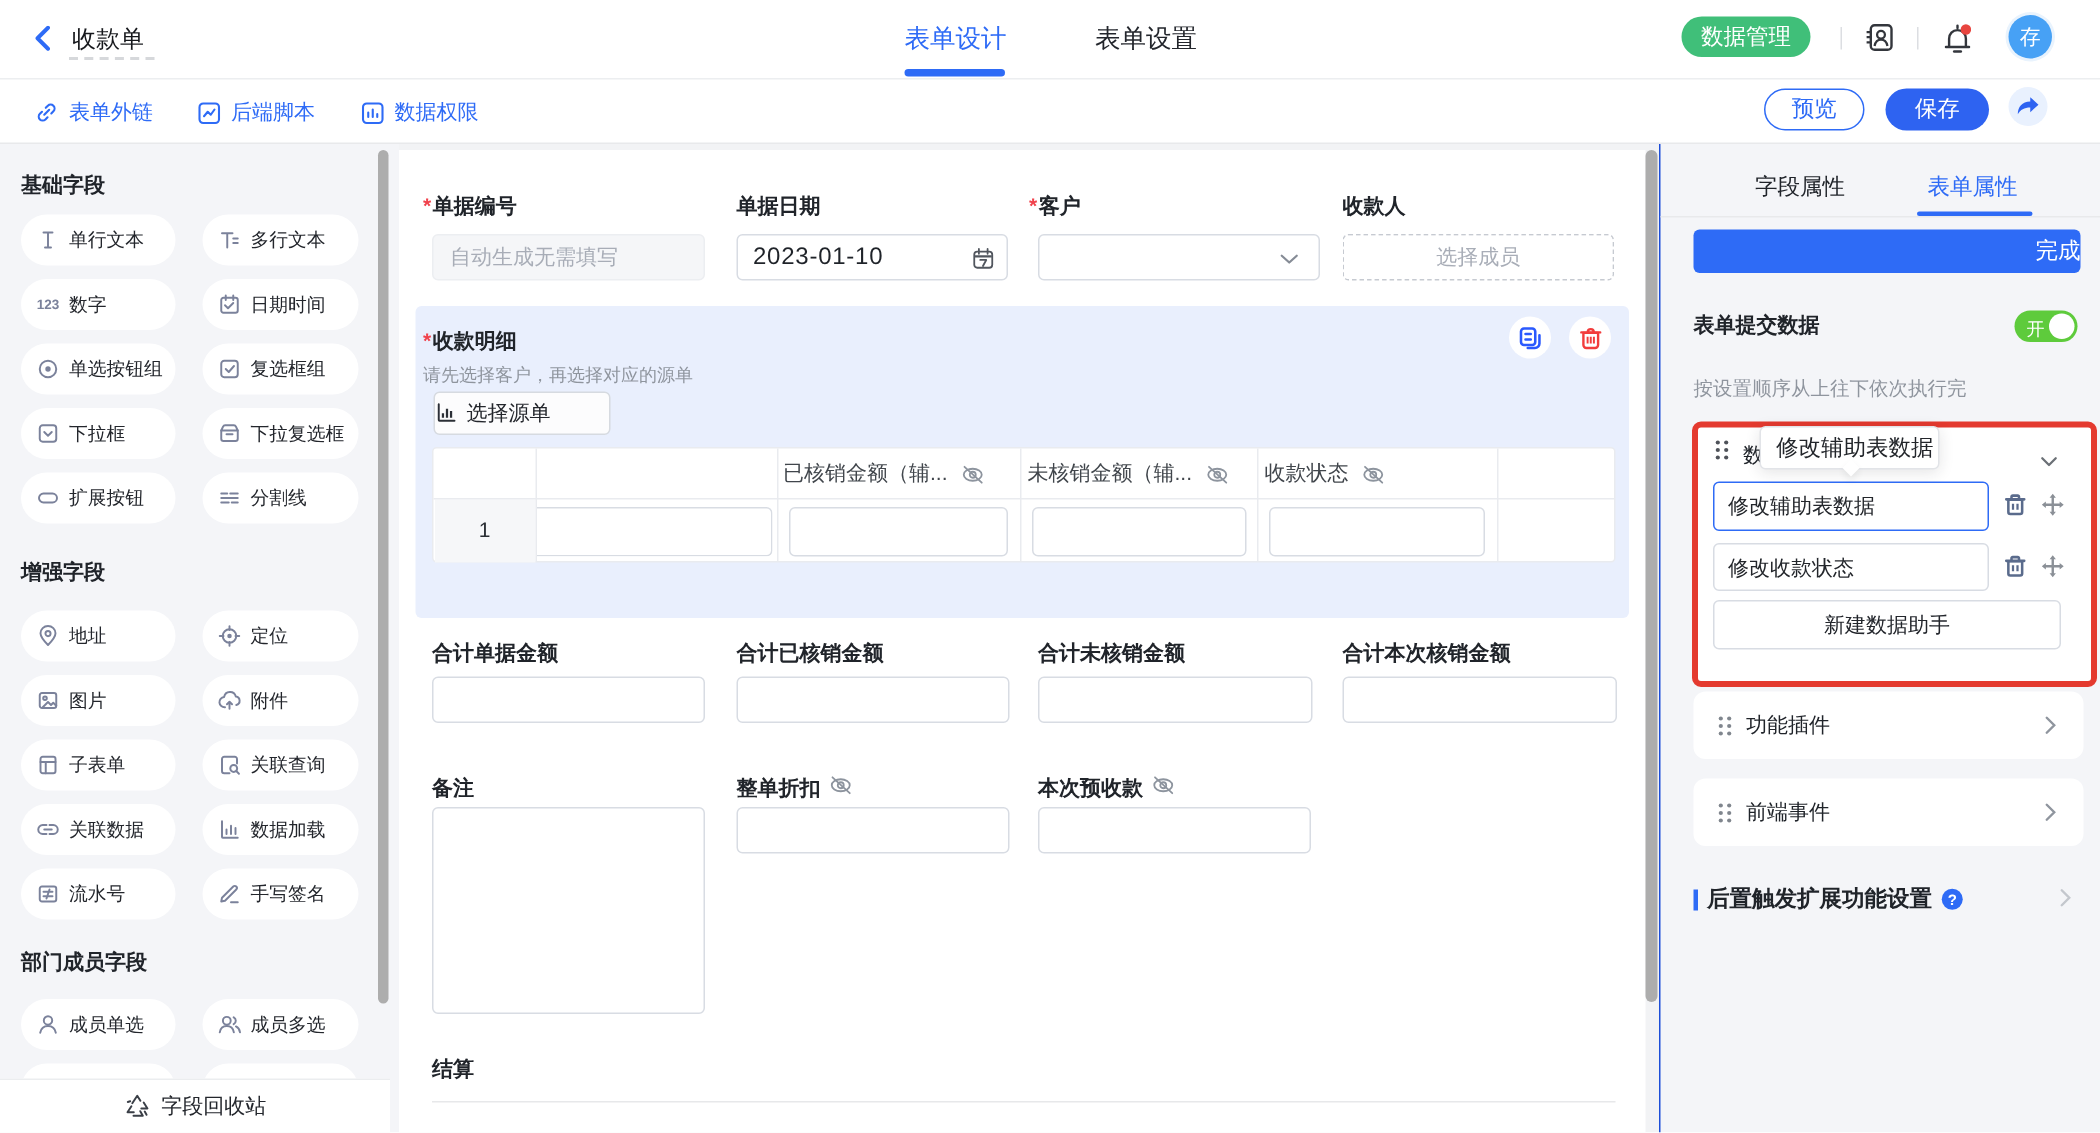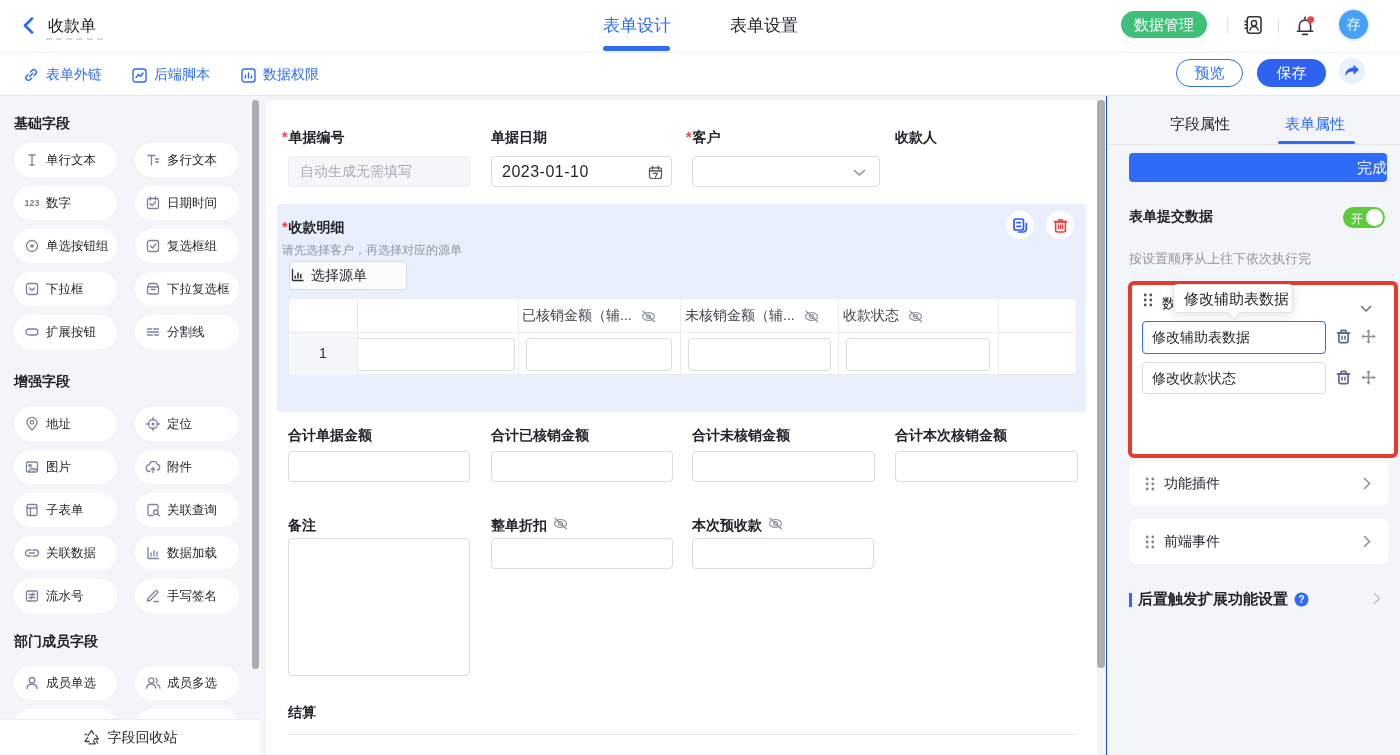--- a/index.html
+++ b/index.html
@@ -251,20 +251,21 @@
             <rect x="1.5" y="2.8" width="12" height="10.7" rx="2" fill="none" stroke="#51565e" stroke-width="1.2"></rect>
             <path d="M4.6 1 v3.2 M10.4 1 v3.2" stroke="#51565e" stroke-width="1.2" stroke-linecap="round"></path>
             <path d="M1.8 5.9 h11.4" stroke="#51565e" stroke-width="1.5"></path>
             <path d="M5.5 8.3 h4 l-2.2 4" fill="none" stroke="#51565e" stroke-width="1.2" stroke-linecap="round" stroke-linejoin="round"></path>
           </svg></div>
 <div class="finput" style="left:426px;top:56px;width:188px">
           <svg width="13" height="8" viewBox="0 0 13 8" style="position:absolute;right:13px;top:12px">
             <path d="M1.5 1.5 L6.5 6 L11.5 1.5" fill="none" stroke="#868c96" stroke-width="1.5" stroke-linecap="round" stroke-linejoin="round"></path>
           </svg>
         </div>
+<div class="finput dashed" style="left:629px;top:56px;width:181px">选择成员</div>
 <div id="bluebox"></div>
 <div class="flabel" style="left:16px;top:119px;z-index:2"><span class="req">*</span>收款明细</div>
 <div class="abs" style="left:16px;top:142px;font-size:12px;color:#8f959e;z-index:2">请先选择客户，再选择对应的源单</div>
 <div id="srcbtn"><svg width="15" height="15" viewBox="0 0 15 15">
             <path d="M2.5 1.5 V12 a0.5 0.5 0 0 0 0.5 0.5 H13" fill="none" stroke="#2b2f36" stroke-width="1.3" stroke-linecap="round"></path>
             <path d="M5.3 10.5 V7.5 M8 10.5 V4.5 M10.7 10.5 V6" fill="none" stroke="#2b2f36" stroke-width="1.5"></path>
           </svg> 选择源单</div>
 <div class="cicon" style="left:740px">
           <svg width="17" height="17" viewBox="0 0 17 17">
             <rect x="2" y="2" width="9.5" height="11" rx="2" fill="none" stroke="#2a59fe" stroke-width="1.7"></rect>
@@ -384,20 +385,21 @@
             <path d="M1.5 3.9 h12 M5 3.7 V2.2 a0.8 0.8 0 0 1 0.8-0.8 h3.4 a0.8 0.8 0 0 1 0.8 0.8 V3.7" fill="none" stroke="#5a6b8c" stroke-width="1.7" stroke-linecap="round"></path>
             <path d="M2.9 4.2 h9.2 V12.3 a1.3 1.3 0 0 1 -1.3 1.3 H4.2 a1.3 1.3 0 0 1 -1.3 -1.3 Z" fill="none" stroke="#5a6b8c" stroke-width="1.7" stroke-linejoin="round"></path>
             <path d="M6 6.8 v4 M9 6.8 v4" stroke="#5a6b8c" stroke-width="1.5"></path>
           </svg>
           <span style="width:10px"></span>
           <svg width="15" height="15" viewBox="0 0 15 15">
             <path d="M7.5 2.2 v10.6 M2.2 7.5 h10.6" fill="none" stroke="#8b9097" stroke-width="1.6"></path>
             <path d="M7.5 0.2 L9.6 2.9 H5.4 Z M7.5 14.8 L9.6 12.1 H5.4 Z M0.2 7.5 L2.9 5.4 V9.6 Z M14.8 7.5 L12.1 5.4 V9.6 Z" fill="#8b9097"></path>
           </svg>
         </div>
+<div id="btn-newhelper">新建数据助手</div>
 </div>
     <div id="float-box">修改辅助表数据<div style="position:absolute;left:56px;bottom:-4px;width:8px;height:8px;background:#fff;transform:rotate(45deg);box-shadow:2px 2px 5px rgba(31,35,41,.08)"></div></div>
     <div class="rcard" style="top:365px;">
       <svg class="drag" width="10" height="14" viewBox="0 0 10 14">
           <g fill="#80868e">
             <circle cx="2.2" cy="2" r="1.4"></circle>
             <circle cx="7.8" cy="2" r="1.4"></circle>
             <circle cx="2.2" cy="7" r="1.4"></circle>
             <circle cx="7.8" cy="7" r="1.4"></circle>
             <circle cx="2.2" cy="12" r="1.4"></circle>

